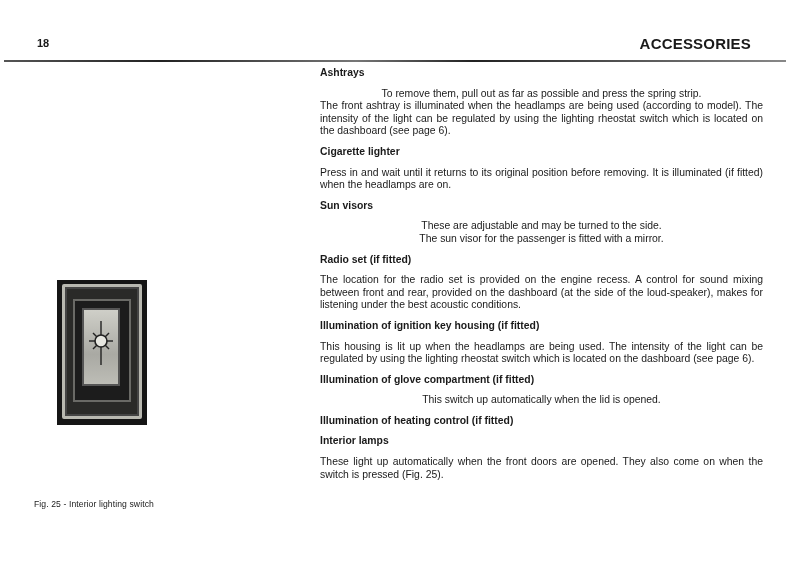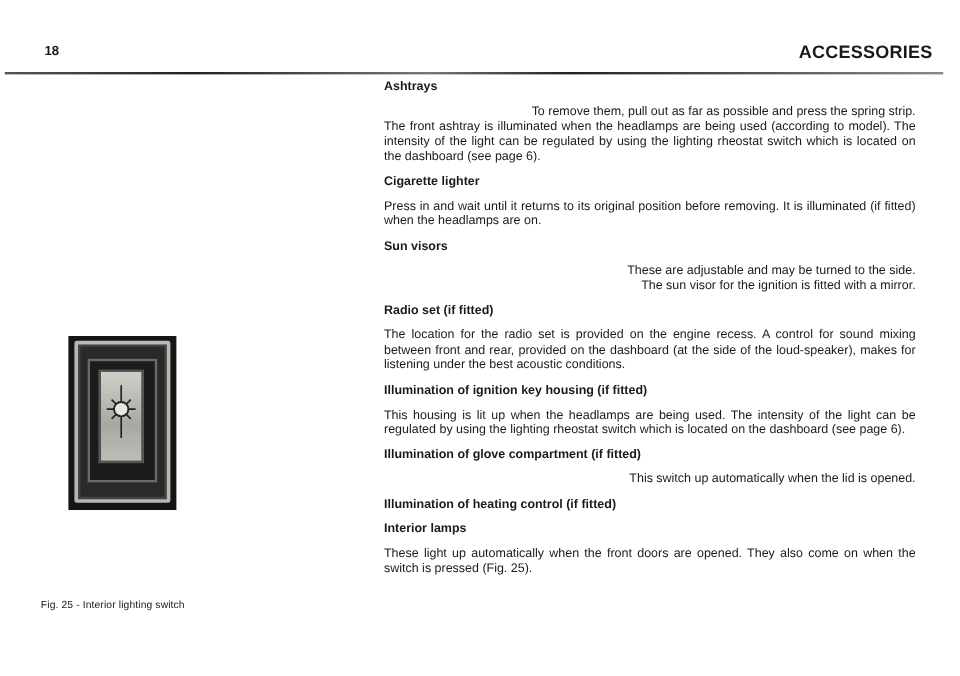--- a/index.html
+++ b/index.html
@@ -1,27 +1,27 @@
 <!DOCTYPE html>
 <html><head>
 <meta charset="utf-8">
 <style>
   html, body { margin: 0; padding: 0; background: #ffffff; }
   body { width: 800px; height: 563px; position: relative; overflow: hidden;
          font-family: "Liberation Sans", "DejaVu Sans", sans-serif; color: #1a1a1a; }
   .page-number { position: absolute; left: 37px; top: 37px; font-size: 11px; font-weight: bold; }
-  .section-title { position: absolute; right: 23px; top: 35px; font-size: 15px; font-weight: bold; letter-spacing: 0.2px; text-align: right; }
+  .section-title { position: absolute; right: 49px; top: 35px; font-size: 15px; font-weight: bold; letter-spacing: 0.2px; text-align: right; }
   .rule { position: absolute; left: 4px; top: 60px; width: 782px; height: 2px;
           background: linear-gradient(90deg, #555 0%, #222 20%, #777 45%, #222 60%, #555 80%, #888 100%); }
   .content { position: absolute; left: 320px; top: 67px; width: 443px; font-size: 10.4px; line-height: 12.6px; }
   .section { margin: 0 0 8px 0; }
   .section h3 { margin: 0 0 8px 0; font-size: 10.4px; font-weight: bold; }
   .section h3 .note { font-weight: bold; }
   .section p { margin: 0; text-align: justify; }
-  .section p.line { text-align: right; }
+  .section p.line { text-align: center; }
   .figure { position: absolute; left: 57px; top: 280px; width: 90px; height: 145px; }
   .frame { position: absolute; inset: 0; background: #151515; }
   .frame .outer { position: absolute; left: 5px; top: 4px; right: 5px; bottom: 6px; border: 3px solid #b8b8b0; border-radius: 2px;
                   background: #2a2a28; box-shadow: inset 0 0 0 2px #444; }
   .frame .mid { position: absolute; left: 8px; top: 12px; right: 8px; bottom: 14px; border: 2px solid #6a6a66; background: #1c1c1c; }
   .frame .rocker { position: absolute; left: 7px; top: 7px; right: 9px; bottom: 14px; background: linear-gradient(180deg,#cfcfc8,#a9a9a3 60%,#bdbdb6); border: 2px solid #555; }
   .frame .sun { position: absolute; left: 50%; top: 45%; transform: translate(-50%,-50%); }
   .caption { position: absolute; left: 34px; top: 499px; font-size: 8.6px; font-weight: normal; letter-spacing: 0.1px; }
 </style>
 </head>
@@ -58,21 +58,21 @@
     <p class="line">To remove them, pull out as far as possible and press the spring strip.</p>
     <p>The front ashtray is illuminated when the headlamps are being used (according to model). The intensity of the light can be regulated by using the lighting rheostat switch which is located on the dashboard (see page 6).</p>
   </div>
   <div class="section">
     <h3><span>Cigarette lighter</span><span class="note"></span></h3>
     <p>Press in and wait until it returns to its original position before removing.  It is illuminated (if fitted) when the headlamps are on.</p>
   </div>
   <div class="section">
     <h3><span>Sun visors</span><span class="note"></span></h3>
     <p class="line">These are adjustable and may be turned to the side.</p>
-    <p class="line">The sun visor for the ignition is fitted with a mirror.</p>
+    <p class="line">The sun visor for the passenger is fitted with a mirror.</p>
   </div>
   <div class="section">
     <h3><span>Radio set</span><span class="note"> (if fitted)</span></h3>
     <p>The location for the radio set is provided on the engine recess. A control for sound mixing between front and rear, provided on the dashboard (at the side of the loud-speaker), makes for listening under the best acoustic conditions.</p>
   </div>
   <div class="section">
     <h3><span>Illumination of ignition key housing</span><span class="note"> (if fitted)</span></h3>
     <p>This housing is lit up when the headlamps are being used.  The intensity of the light can be regulated by using the lighting rheostat switch which is located on the dashboard (see page 6).</p>
   </div>
   <div class="section">

